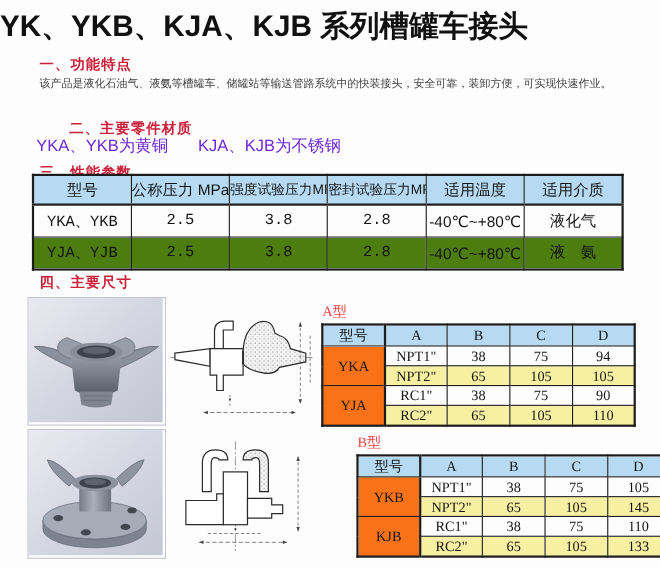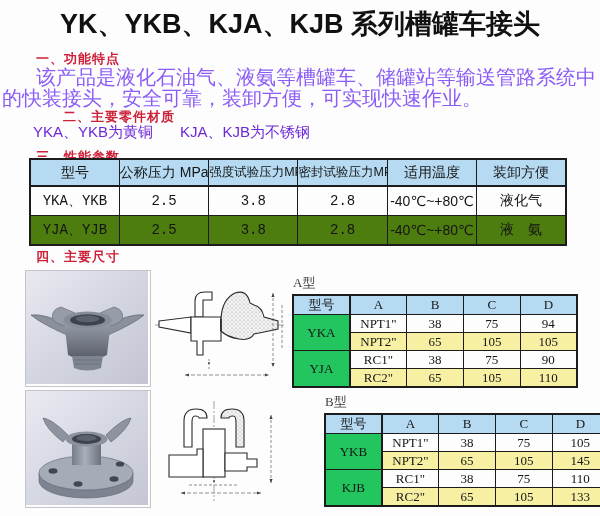--- a/index.html
+++ b/index.html
@@ -6,37 +6,37 @@
   .page{
     position:relative;
     width:600px;height:516px;
     background:#fdfdfd;
     font-family:"Liberation Sans","DejaVu Sans",sans-serif;
     color:#151515;
     overflow:hidden;
   }
   .page-title{
     position:absolute;top:6px;left:0;width:600px;
-    text-align:center;
+    text-align:left;
     font-size:27px;font-weight:bold;color:#111;
     letter-spacing:0px;
   }
   .sec-heading{
     position:absolute;left:36px;
     font-size:13px;font-weight:bold;color:#cc2139;
     letter-spacing:1px;
   }
   .h1{top:50px;}
   .h2{top:108px;margin-left:27px;}
   .h3{top:148px;}
   .h4{top:248px;}
   .body-par{
     position:absolute;left:2px;top:67px;width:597px;
-    font-size:20px;line-height:20.5px;text-indent:34px;
-    color:#8b5cf6;
+    font-size:10px;line-height:20.5px;text-indent:34px;
+    color:#404040;
   }
   .materials{
     position:absolute;left:33px;top:123px;
     font-size:15px;color:#6d28d9;
   }
   .materials .m-right{margin-left:27px;}
 
   
   .perf-table{
     position:absolute;left:29px;top:158px;
@@ -58,36 +58,36 @@
   .perf-table .row-yellow td{background:#4d7c0f;}
   .num{font-family:Liberation Mono, monospace;}
   .th-small{font-size:12.5px;}
 
   
   .dim-block{position:absolute;left:292px;width:287px;}
   .dim-a{top:274px;}
   .dim-b{top:393px;padding-left:32px;}
   .dim-label{
     font-family:"Liberation Serif","DejaVu Serif",serif;
-    font-size:13px;color:#404040;margin:0 0 2px 1px;
+    font-size:13px;color:#ef4444;margin:0 0 2px 1px;
   }
   .dim-table{
     border-collapse:collapse;table-layout:fixed;
     width:286px;border:2px solid #1c1c1c;
     font-size:13px;
     font-family:"Liberation Serif","DejaVu Serif",serif;
   }
   .dim-table th,.dim-table td{
     border:1px solid #1c1c1c;text-align:center;vertical-align:middle;
     padding:0;height:17px;overflow:hidden;white-space:nowrap;
   }
   .dim-table th{background:#b5daf2;font-weight:normal;}
   .dim-table th:first-child,.dim-table .model-cell{border-right:2px solid #1c1c1c;}
   .dim-table .row-yellow td{background:#f7f0a3;}
-  .dim-table .model-cell{background:#22c55e;}
+  .dim-table .model-cell{background:#f97316;}
 
   
   .photo{
     position:absolute;width:124px;
     border:1px solid #c4c4cc;
   }
   .photo-a{left:25px;top:270px;height:115px;}
   .photo-b{left:25px;top:390px;height:116px;}
   .drawing{position:absolute;background:#fdfdfd;}
   .drawing-a{left:151px;top:275px;width:139px;height:117px;}
@@ -112,21 +112,21 @@
   <div class="sec-heading h3">三、性能参数</div>
 
   <table class="perf-table">
     <tbody>
         <tr>
       <th>型号</th>
       <th>公称压力 MPa</th>
       <th class="th-small">强度试验压力MPa</th>
       <th class="th-small">密封试验压力MPa</th>
       <th>适用温度</th>
-      <th>装卸方便</th>
+      <th>适用介质</th>
     </tr>
     <tr>
       <td class="num">YKA、YKB</td>
       <td class="num">2.5</td>
       <td class="num">3.8</td>
       <td class="num">2.8</td>
       <td>-40℃~+80℃</td>
       <td>液化气</td>
     </tr>
     <tr class="row-yellow">

